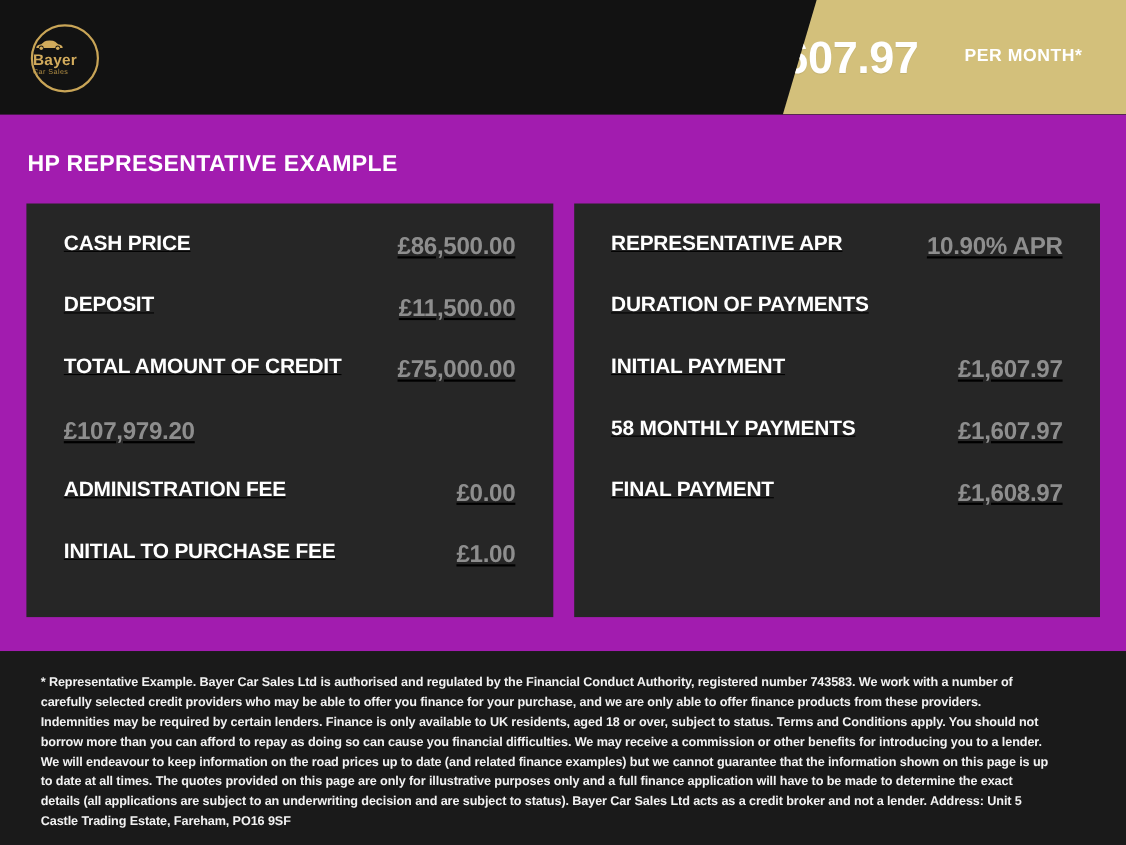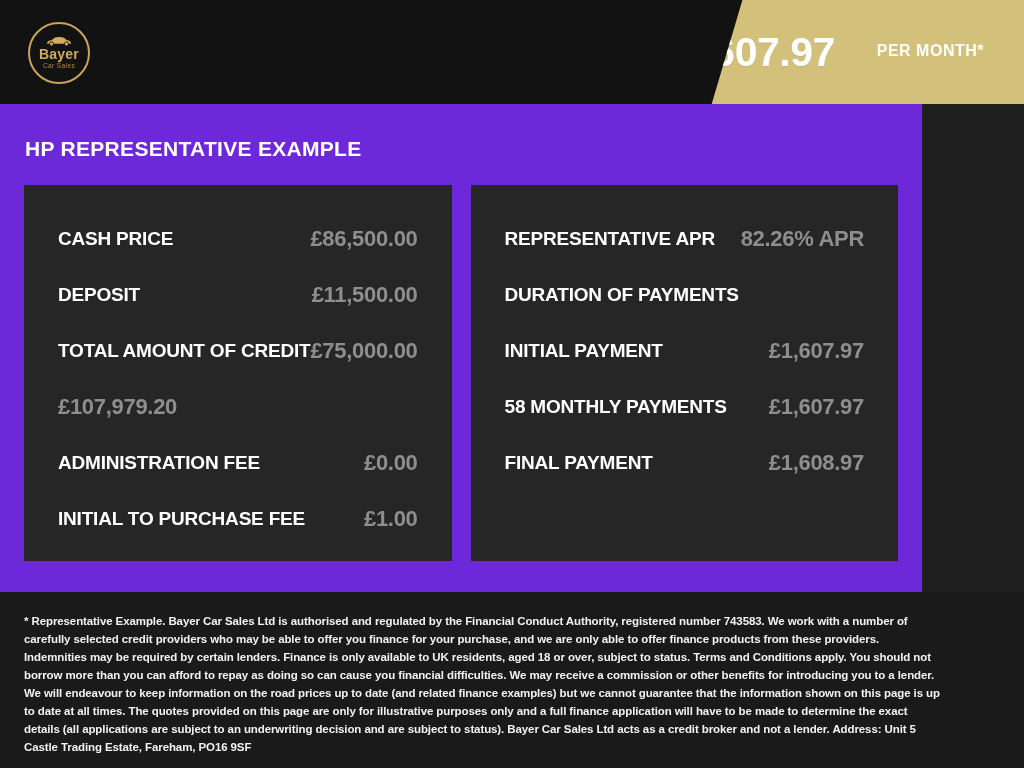--- a/index.html
+++ b/index.html
@@ -15,21 +15,21 @@
     position: relative;
     width: 1024px; height: 104px;
     background: #121212;
   }
   .logo {
     position: absolute; left: 28px; top: 22px;
     width: 62px; height: 62px;
     border: 2px solid #c9a557;
     border-radius: 50%;
     display: flex; flex-direction: column;
-    align-items: center; justify-content: center;
+    align-items: flex-start; justify-content: center;
     cursor: pointer;
   }
   .logo svg { display: block; margin-bottom: 1px; }
   .logo-name {
     color: #d2ab5c; font-weight: bold; font-size: 14px;
     line-height: 14px; letter-spacing: 0.2px;
   }
   .logo-tag {
     color: #b08d44; font-size: 6.5px; line-height: 8px;
     letter-spacing: 0.4px; margin-top: 1px;
@@ -48,54 +48,54 @@
     text-shadow: 0 1px 1px rgba(0,0,0,0.08);
   }
   .price-suffix {
     color: #ffffff; font-size: 16px; font-weight: bold;
     letter-spacing: 0.5px; line-height: 1;
     padding-bottom: 2px;
     padding-left: 24px;
   }
 
   
-  .main { width: 922px; height: 488px; background: #6d28d9; }
+  .main { width: 1024px; height: 488px; background: #a21caf; }
   .page-title {
     color: #ffffff; font-size: 21px; font-weight: bold;
     letter-spacing: 0.3px;
     padding: 33px 0 0 25px;
   }
   .panels {
     display: flex; gap: 19px;
     margin: 24px 24px 0 24px;
   }
   .panel {
     flex: 1; height: 376px;
     background: #262626;
     padding: 26px 34px 14px 34px;
     display: flex; flex-direction: column;
   }
   .finance-row {
     height: 56px;
-    display: flex; align-items: center; justify-content: space-between;
+    display: flex; align-items: flex-start; justify-content: space-between; text-decoration: underline;
   }
   .row-label {
     color: #ffffff; font-size: 19px; font-weight: bold;
     letter-spacing: -0.2px; white-space: nowrap;
   }
   .row-value {
     color: #8e8e8e; font-size: 22px; font-weight: bold;
     letter-spacing: -0.3px; white-space: nowrap;
   }
 
   
   .footer {
     width: 1024px; height: 176px;
     background: #1a1a1a;
-    padding: 20px 24px 0 24px;
+    padding: 20px 24px 0 37px;
   }
   .disclaimer {
     color: #f2f2f2; font-size: 11.5px; font-weight: bold;
     line-height: 18px; max-width: 920px; letter-spacing: -0.1px;
   }
 </style>
 </head>
 <body>
 
 <div class="header">
@@ -145,21 +145,21 @@
       </div>
       <div class="finance-row">
         <span class="row-label">INITIAL TO PURCHASE FEE</span>
         <span class="row-value">£1.00</span>
       </div>
     </div>
 
     <div class="panel">
       <div class="finance-row">
         <span class="row-label">REPRESENTATIVE APR</span>
-        <span class="row-value">82.26% APR</span>
+        <span class="row-value">10.90% APR</span>
       </div>
       <div class="finance-row">
         <span class="row-label">DURATION OF PAYMENTS</span>
       </div>
       <div class="finance-row">
         <span class="row-label">INITIAL PAYMENT</span>
         <span class="row-value">£1,607.97</span>
       </div>
       <div class="finance-row">
         <span class="row-label">58 MONTHLY PAYMENTS</span>

